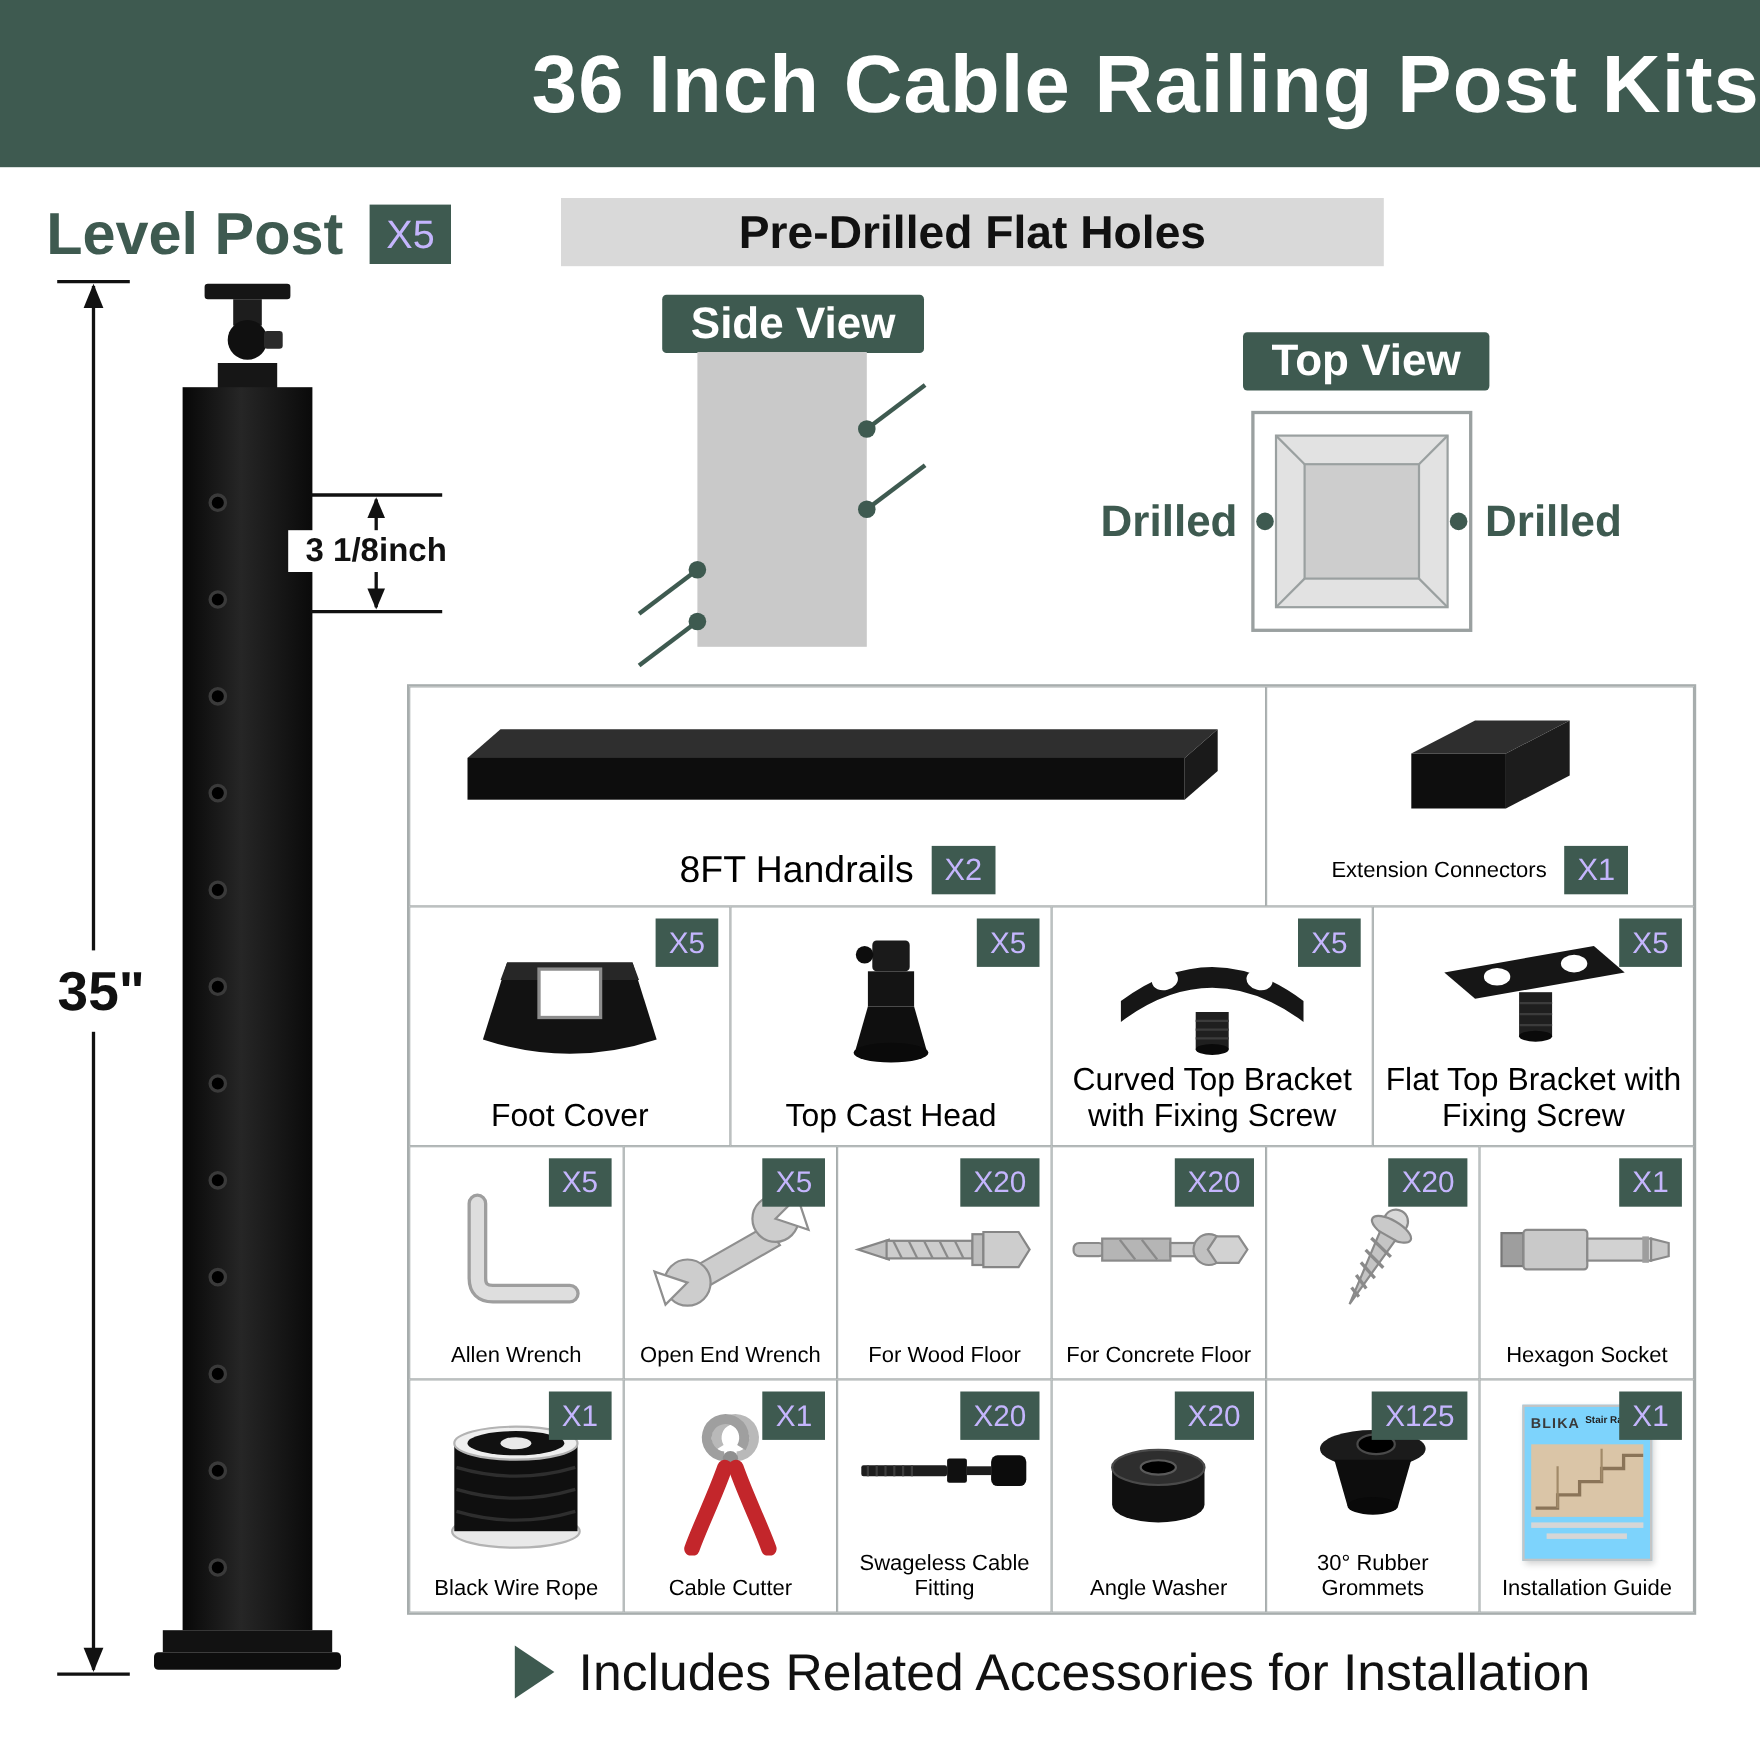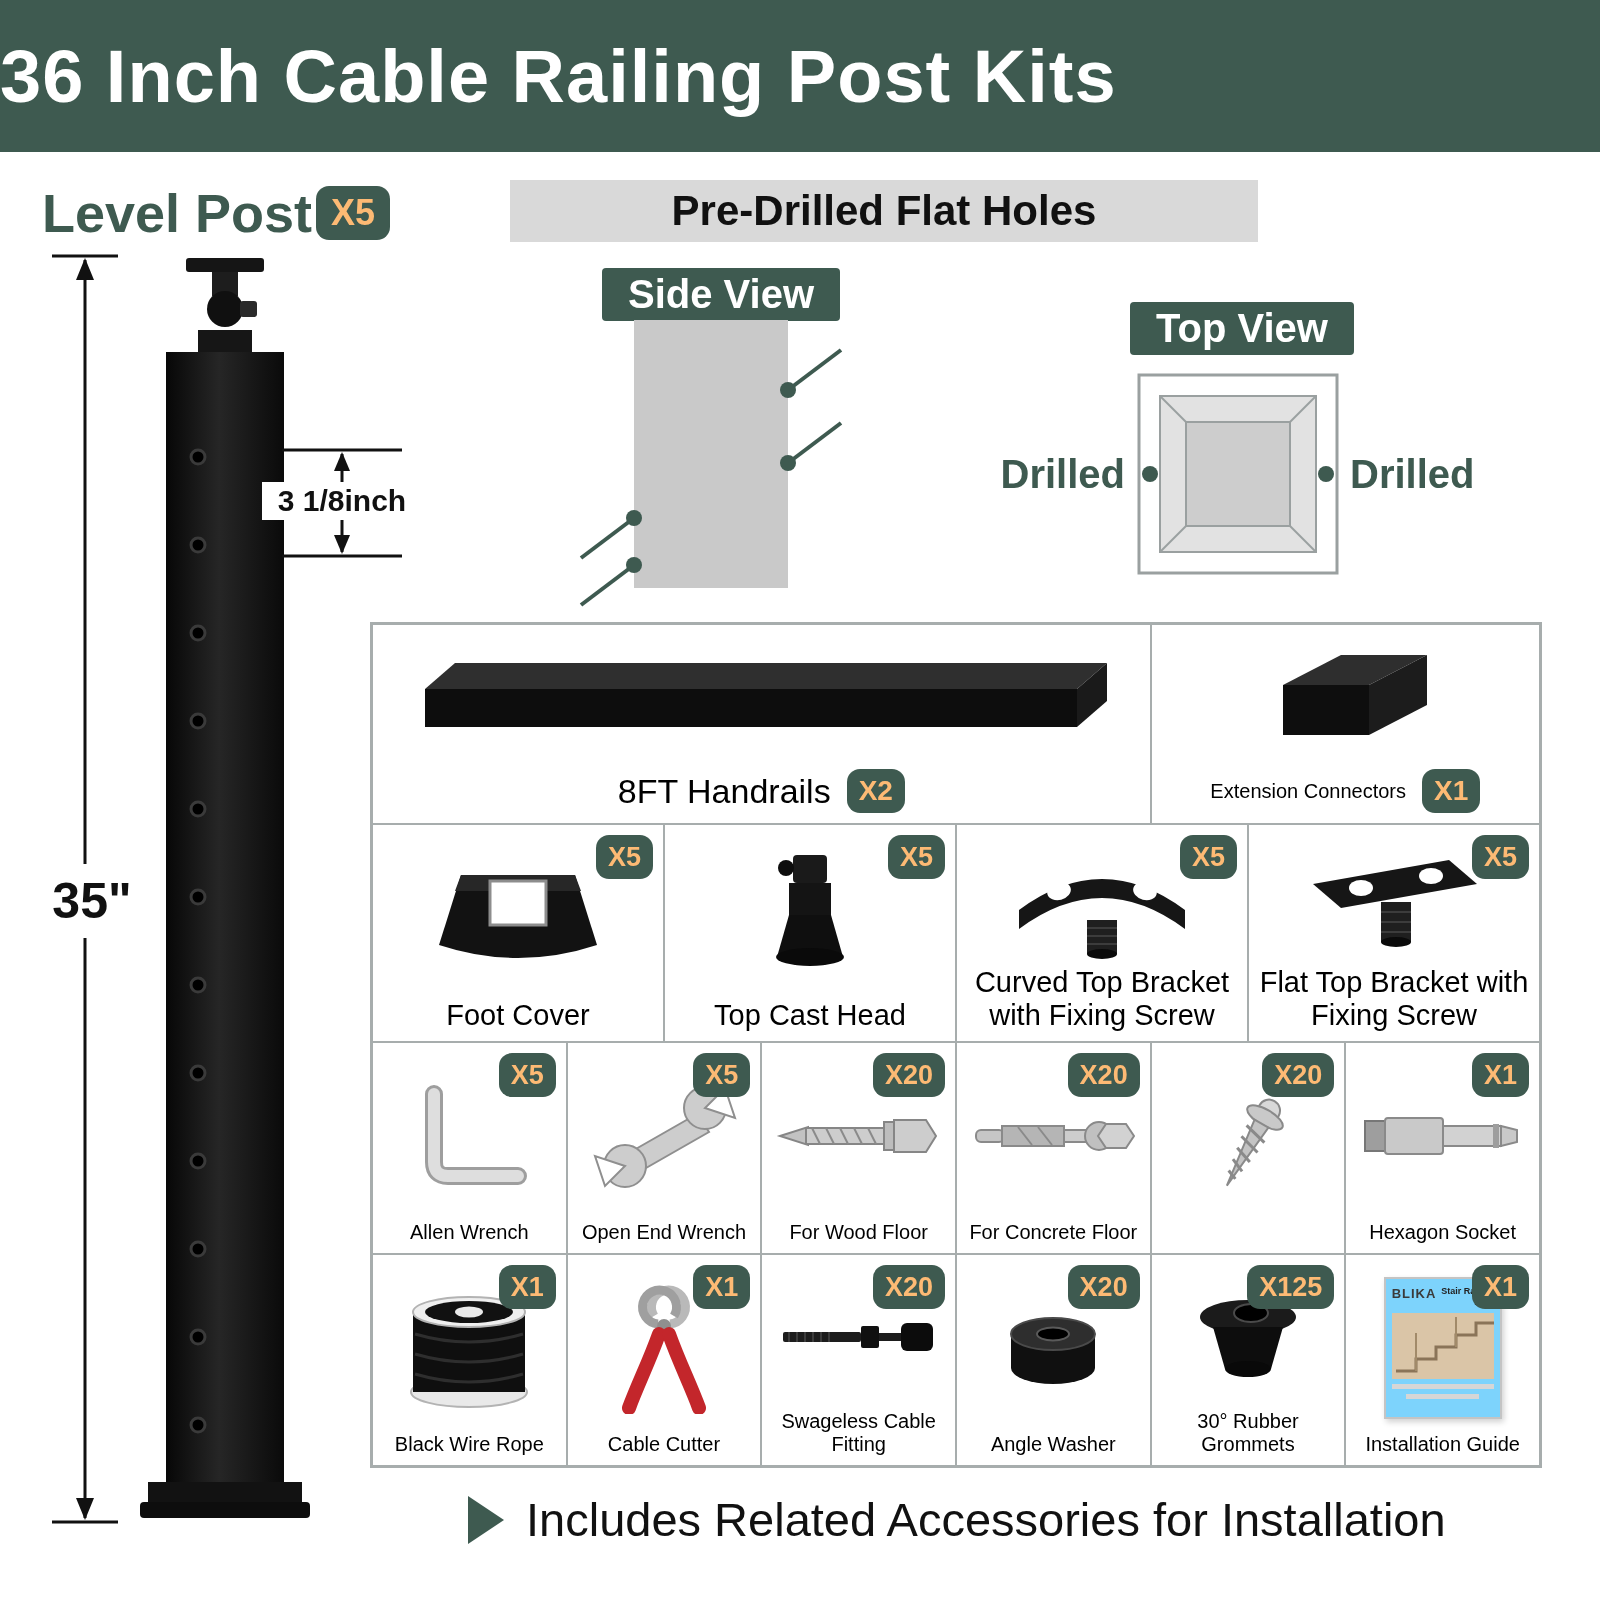--- a/index.html
+++ b/index.html
@@ -1,24 +1,24 @@
 <!DOCTYPE html>
 <html style="--accent: #3e5a50; --bar: #d9d9d9;"><head>
 <meta charset="utf-8">
 <style>
   *{margin:0;padding:0;box-sizing:border-box}
   html,body{width:1600px;height:1600px;background:#fff;font-family:"Liberation Sans",sans-serif;position:relative;overflow:hidden}
   :root{--accent:#3e5a50;--bar:#d9d9d9}
 
   .header{position:absolute;left:0;top:0;width:1600px;height:152px;background:var(--accent);
-    display:flex;align-items:center;justify-content:flex-start;color:#fff;font-size:74px;font-weight:bold;letter-spacing:1px}
-
-  .lp-head{position:absolute;left:42px;top:182px;display:flex;align-items:center;gap:4px}
+    display:flex;align-items:center;justify-content:flex-end;color:#fff;font-size:74px;font-weight:bold;letter-spacing:1px}
+
+  .lp-head{position:absolute;left:42px;top:182px;display:flex;align-items:center;gap:24px}
   .lp-title{color:var(--accent);font-size:54px;font-weight:bold}
-  .badge{background:var(--accent);color:#fdba74;font-weight:bold;border-radius:13px;padding:2px 12px;
+  .badge{background:var(--accent);color:#c4b5fd;font-weight:normal;border-radius:0;padding:2px 12px;
     font-size:28px;line-height:40px;display:inline-block}
   .lp-head .badge{font-size:36px;padding:3px 15px;line-height:48px}
 
   .section-bar{position:absolute;left:510px;top:180px;width:748px;height:62px;background:var(--bar);
     display:flex;align-items:center;justify-content:center;font-size:42px;font-weight:bold;color:#111}
 
   .view-badge{position:absolute;background:var(--accent);color:#fff;font-weight:bold;font-size:40px;
     padding:4px 26px;border-radius:4px}
   .sv-rect{position:absolute;left:634px;top:320px;width:154px;height:268px;background:#c9c9c9}
   .drilled{position:absolute;color:var(--accent);font-size:40px;font-weight:700}

